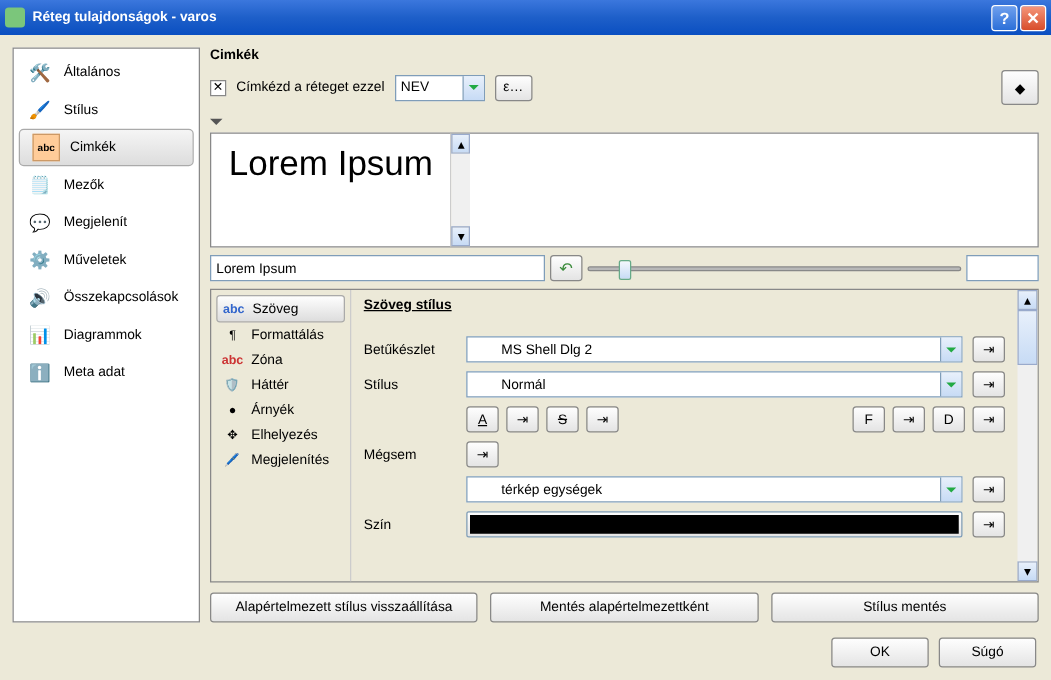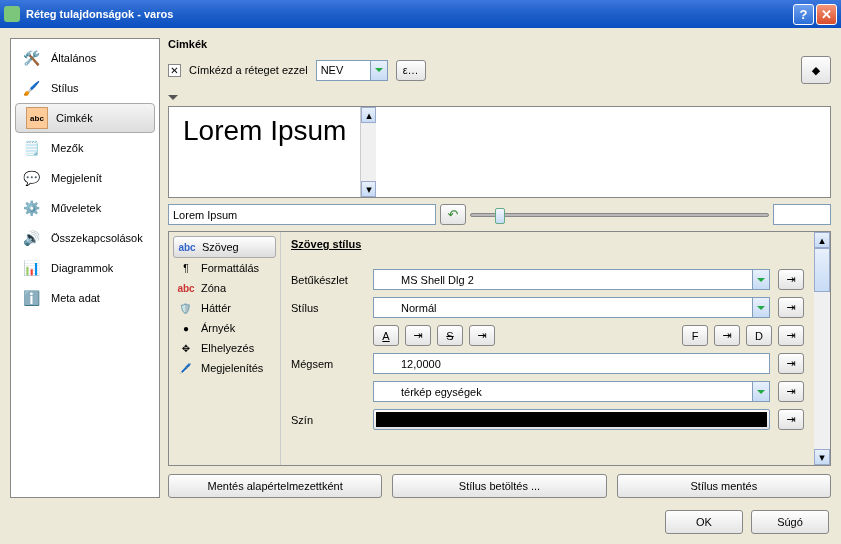--- a/index.html
+++ b/index.html
@@ -233,23 +233,20 @@
                   </div>
                 <div class="smallbtn">D</div>
                 <div class="smallbtn">
                     <span>⇥</span>
                   </div>
               </div>
             </div>
 
             <div class="form-row">
               <span class="form-label">Mégsem</span>
-              <div class="textinput">
-                  <span>12,0000</span>
-                </div>
               <div class="smallbtn">
                   <span>⇥</span>
                 </div>
             </div>
 
             <div class="form-row">
               <span class="form-label"></span>
               <div class="combo">
                   <span>térkép egységek</span>
                   <span class="arrow"></span>
@@ -274,22 +271,22 @@
             <div class="sb-btn">▴</div>
             <div class="sb-track" style="position:relative">
                 <div style="position:absolute;top:0;left:0;right:0;height:44px;background:linear-gradient(#e8f0fb,#c7dbf5);border:1px solid #9ac;"></div>
               </div>
             <div class="sb-btn">▾</div>
           </div>
         </div>
       </div>
 
       <div class="bottom-btns" style="margin-top:8px;">
+        <div class="smallbtn">Alapértelmezett stílus visszaállítása</div>
         <div class="smallbtn">Mentés alapértelmezettként</div>
-        <div class="smallbtn">Stílus betöltés ...</div>
         <div class="smallbtn">Stílus mentés</div>
       </div>
     </div>
   </div>
 
   <div class="dialog-btns">
     <div class="smallbtn">OK</div>
     <div class="smallbtn">Súgó</div>
   </div>
 </div>

